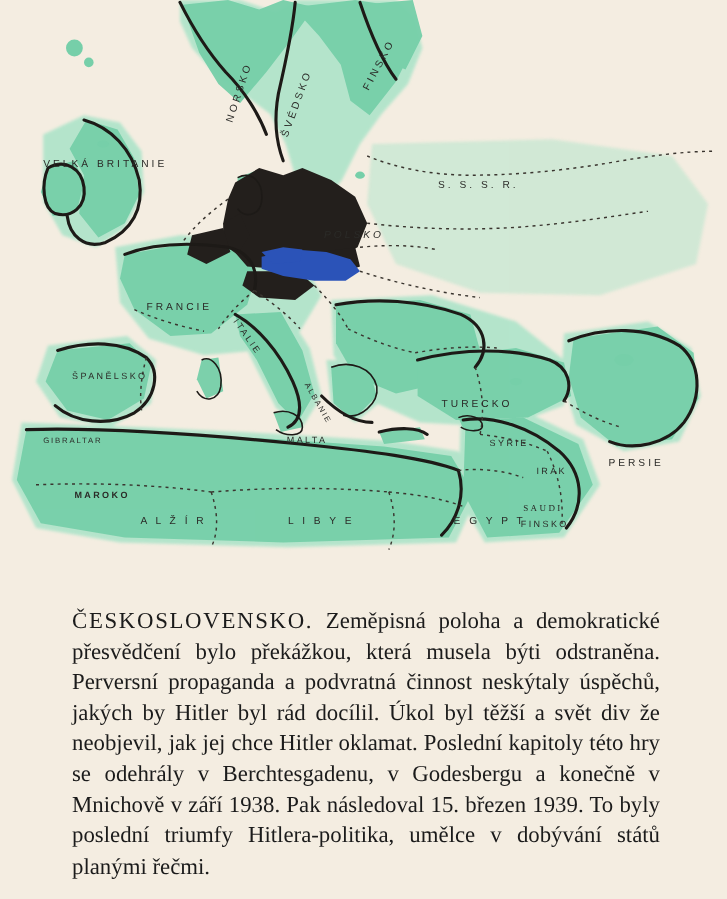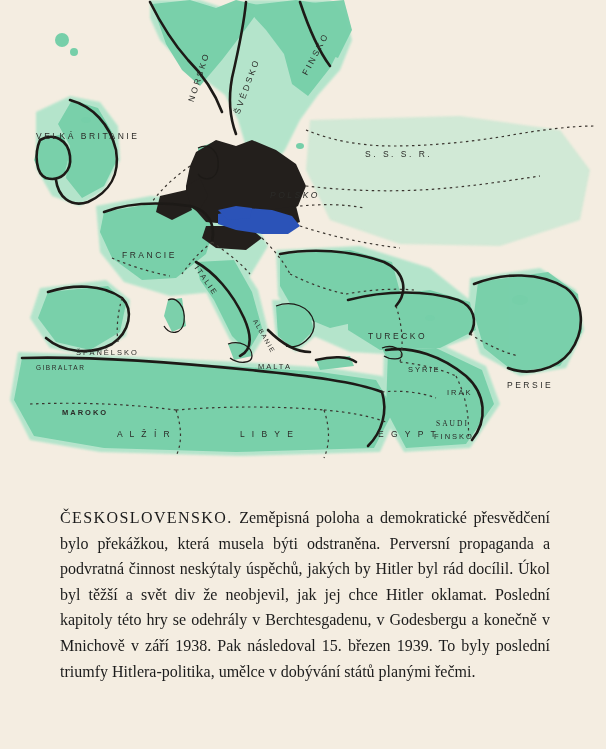--- a/index.html
+++ b/index.html
@@ -52,21 +52,21 @@
 
   
   .text-block {
     position: absolute;
     left: 60px;
     top: 505px;
     width: 490px;
   }
   .para {
     font-family: "Liberation Serif", serif;
-    font-size: 16px;
+    font-size: 19px;
     line-height: 25.6px;
     color: #1b1b1b;
     text-align: justify;
     margin: 0 0 22px 0;
     text-indent: 0;
   }
   .para .smallcaps {
     font-variant: small-caps;
     letter-spacing: 1.4px;
   }
@@ -230,24 +230,24 @@
     </svg>
 
     <span class="map-label lbl-md rot-n" style="left:186px; top:100px;">NORSKO</span>
     <span class="map-label lbl-md rot-s" style="left:232px; top:112px;">ŠVÉDSKO</span>
     <span class="map-label lbl-md rot-f" style="left:300px; top:72px;">FINSKO</span>
     <span class="map-label lbl-md" style="left:36px;  top:131px;">VELKÁ   BRITANIE</span>
     <span class="map-label lbl-md" style="left:365px; top:149px;">S.    S.    S.    R.</span>
     <span class="map-label lbl-md" style="left:270px; top:190px;font-style:italic;">POLSKO</span>
     <span class="map-label lbl-md" style="left:122px; top:250px;">FRANCIE</span>
     <span class="map-label lbl-sm rot-it" style="left:200px; top:264px;">ITALIE</span>
-    <span class="map-label lbl-sm" style="left:76px;  top:309px;margin-top:39px;">ŠPANĚLSKO</span>
+    <span class="map-label lbl-sm" style="left:60px;  top:309px;">ŠPANĚLSKO</span>
     <span class="map-label lbl-xs rot-alb" style="left:258px; top:318px;">ALBANIE</span>
     <span class="map-label lbl-md" style="left:368px; top:331px;">TURECKO</span>
-    <span class="map-label lbl-sm" style="left:239px; top:362px;margin-left:19px;">MALTA</span>
+    <span class="map-label lbl-sm" style="left:239px; top:362px;">MALTA</span>
     <span class="map-label lbl-sm" style="left:408px; top:365px;">SYRIE</span>
     <span class="map-label lbl-md" style="left:507px; top:380px;">PERSIE</span>
     <span class="map-label lbl-sm" style="left:447px; top:388px;">IRAK</span>
     <span class="map-label lbl-xs" style="left:36px;  top:364px;">GIBRALTAR</span>
     <span class="map-label lbl-sm" style="left:62px;  top:408px;font-weight:bold;">MAROKO</span>
     <span class="map-label lbl-md" style="left:117px; top:429px;">A L Ž Í R</span>
     <span class="map-label lbl-md" style="left:240px; top:429px;">L I B Y E</span>
     <span class="map-label lbl-md" style="left:334px; top:429px;padding-left:44px;">E G Y P T</span>
     <span class="map-label lbl-sm" style="left:436px; top:419px;font-family:Liberation Serif, serif;">SAUDI</span>
     <span class="map-label lbl-sm" style="left:434px; top:432px;">FINSKO</span>

